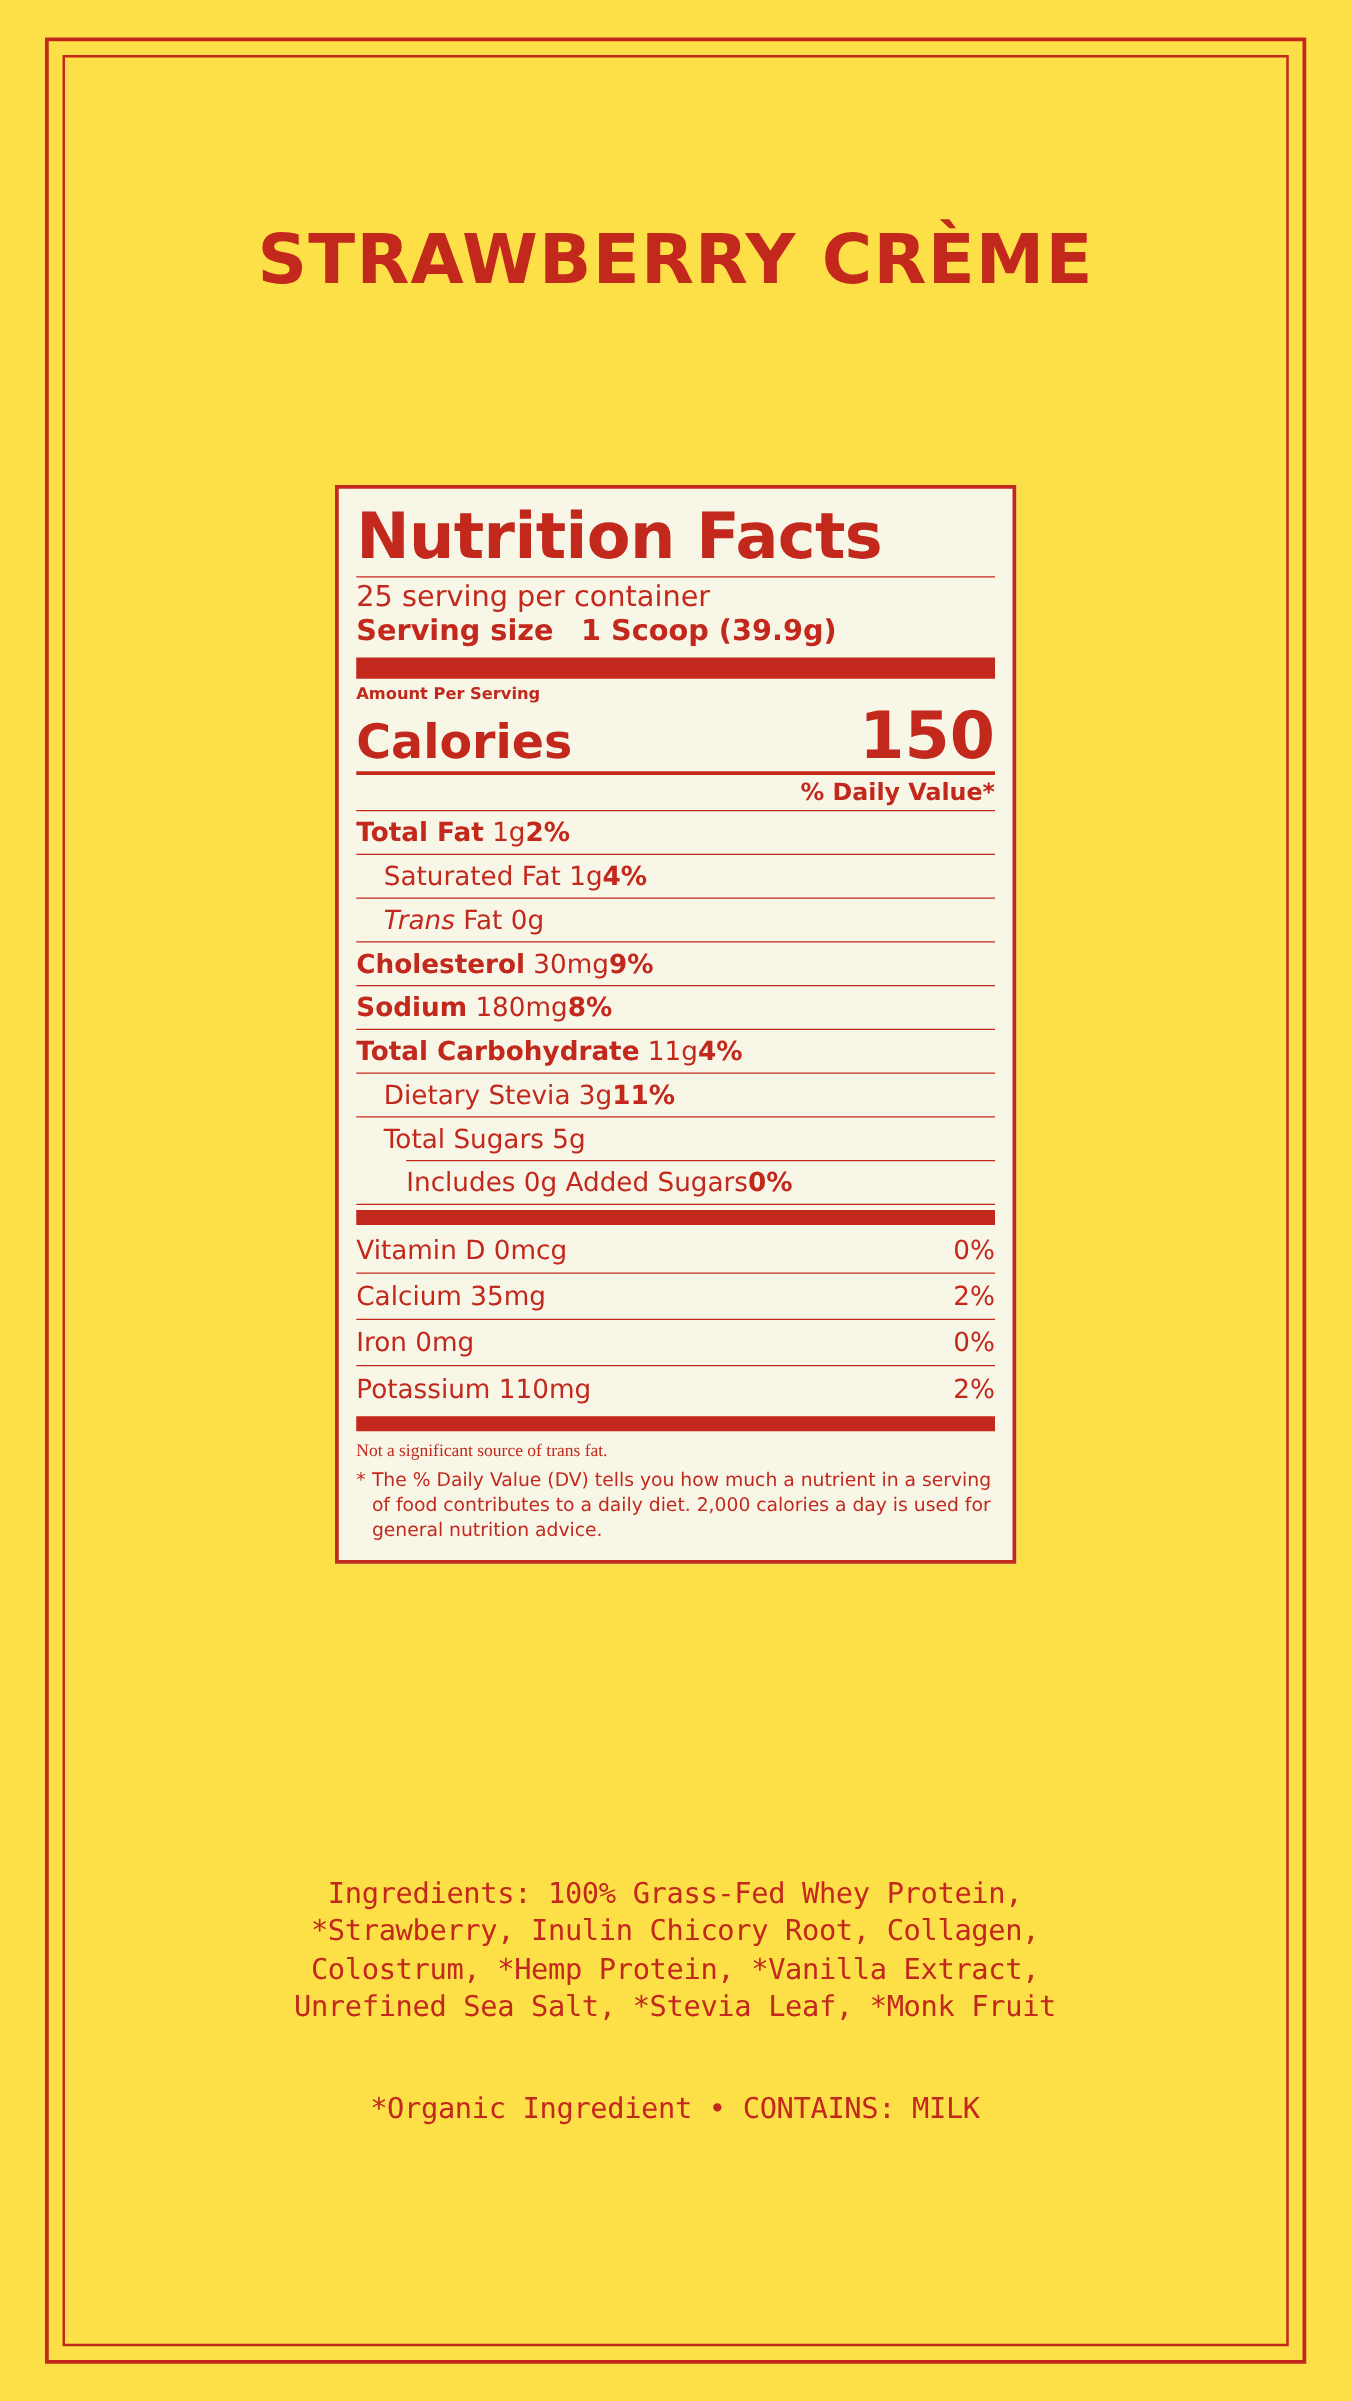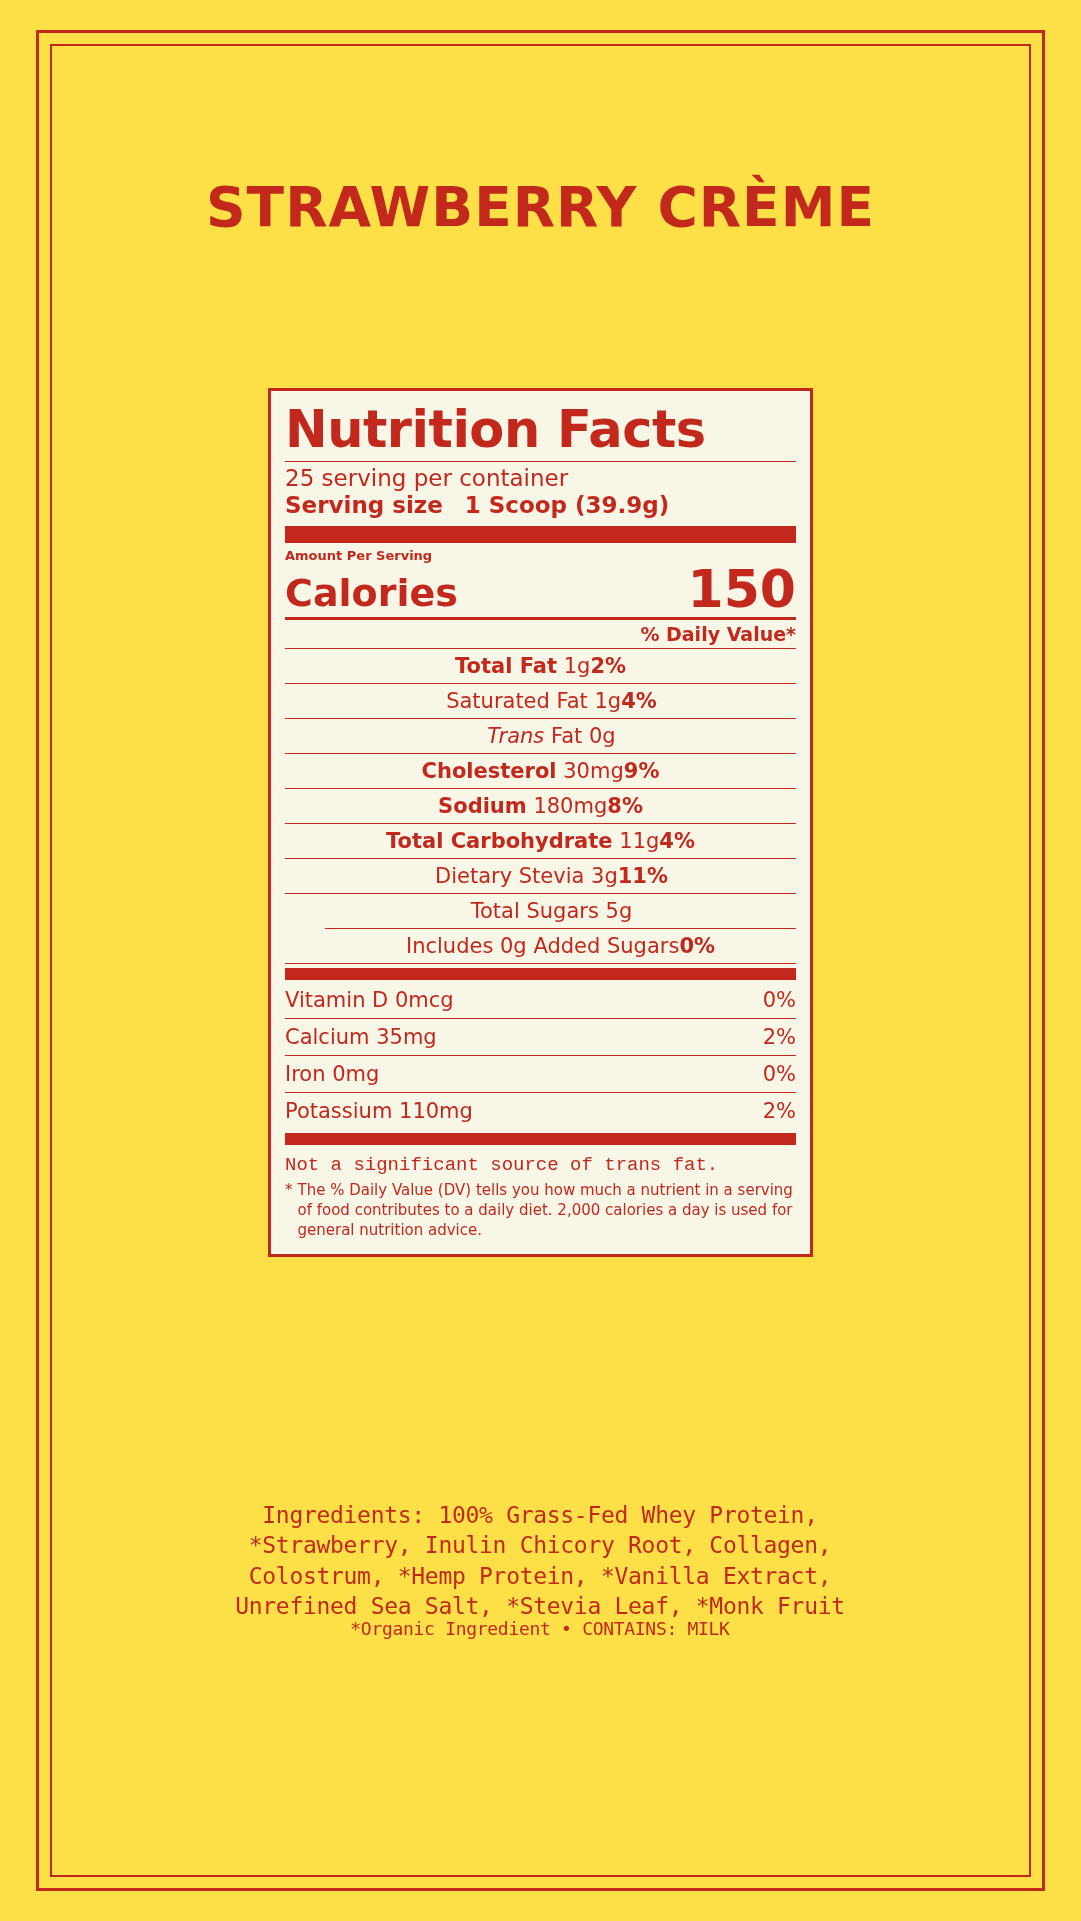--- a/index.html
+++ b/index.html
@@ -133,21 +133,21 @@
   .dv-header {
     text-align: right;
     font-size: 19px;
     font-weight: bold;
     padding: 3px 0 3px 0;
     font-family: "DejaVu Sans", sans-serif;
   }
 
   .nrow {
     display: flex;
-    justify-content: center;
+    justify-content: flex-start;
     align-items: baseline;
     font-size: 21px;
     padding: 5px 0 5px 0;
     font-family: "DejaVu Sans", sans-serif;
   }
   .nrow .nm { font-weight: normal; }
   .nrow b { font-weight: bold; }
   .nrow .pct { font-weight: bold; }
   .indent1 { padding-left: 22px; }
   .indent2 { padding-left: 40px; }
@@ -156,23 +156,23 @@
   .vit-row {
     display: flex;
     justify-content: space-between;
     align-items: baseline;
     font-size: 21px;
     padding: 6px 0 6px 0;
     font-family: "DejaVu Sans", sans-serif;
   }
 
   .footnote-plain {
-    font-size: 19px;
+    font-size: 14px;
     padding: 7px 0 2px 0;
-    font-family: Liberation Mono, monospace;
+    font-family: Liberation Serif, serif;
   }
   .footnote {
     font-size: 15px;
     line-height: 1.35;
     padding: 2px 0 0 0;
     font-family: "DejaVu Sans", sans-serif;
     display: flex;
   }
   .footnote .star { margin-right: 5px; }
 
@@ -183,24 +183,24 @@
     width: 660px;
     text-align: center;
     font-size: 23px;
     line-height: 1.32;
     font-family: "DejaVu Sans Mono", monospace;
     letter-spacing: -0.3px;
   }
   .organic-line {
     position: absolute;
     left: 210px;
-    top: 1618px;
+    top: 1674px;
     width: 660px;
     text-align: center;
-    font-size: 18px;
+    font-size: 23px;
     font-family: "DejaVu Sans Mono", monospace;
     letter-spacing: -0.3px;
   }
 </style>
 </head>
 <body>
 
 <div class="page">
   <div class="outer-border">
     <div class="inner-border"></div>

